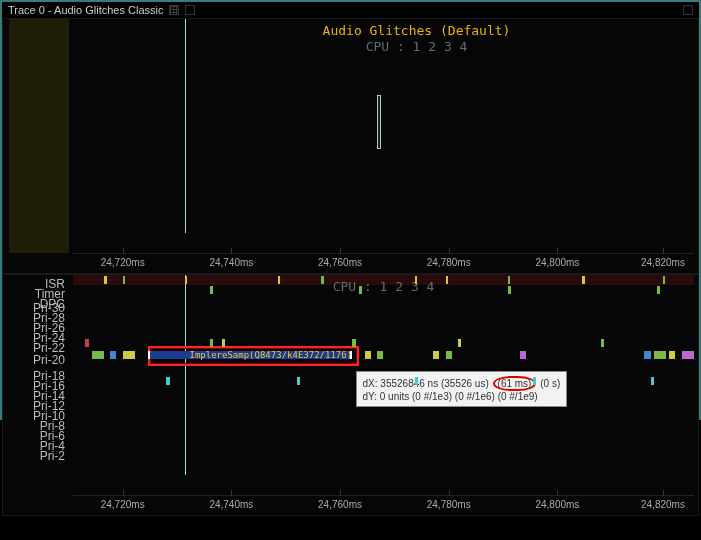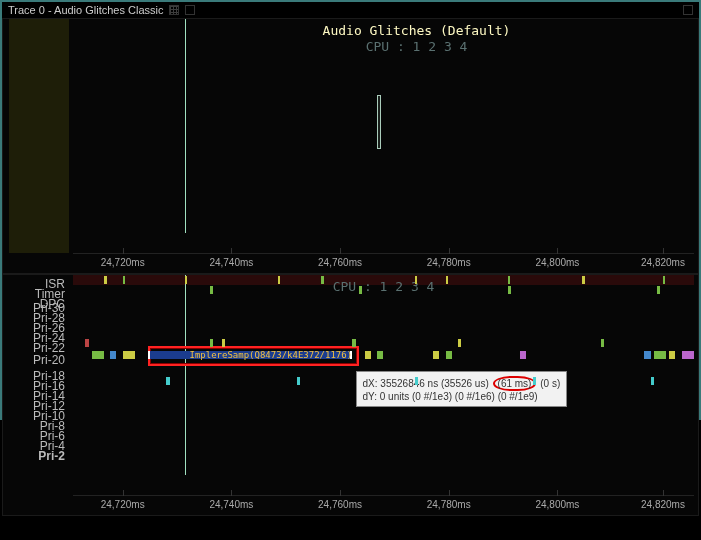--- a/index.html
+++ b/index.html
@@ -33,21 +33,21 @@
     background: #060606;
     border: 1px solid #1a1a1a;
   }
   .viewport { position:absolute; left:70px; right:4px; top:0; bottom:20px; }
   .lefttrack { position:absolute; left:6px; width:60px; top:0; bottom:20px; background:#3b3b0b; opacity:.45; }
   .overlay {
     position:absolute; left:70px; right:4px; top:4px;
     text-align:center; color:#6a8a8a; font-size:20px; font-family: monospace;
     pointer-events:none; line-height:1.2;
   }
-  .overlay .sub { font-size:13px; color:#fef9c3; }
+  .overlay .sub { font-size:13px; color:#eab308; }
   .overlay .sub2 { font-size:13px; color:#5a7070; }
   .timecursor {
     position:absolute; top:0; bottom:20px; width:1px; background:#9fe0c0;
   }
   .glitch {
     position:absolute; width:4px; border:1px solid #aaccbb; background:rgba(200,255,220,.1);
     height:54px;
   }
   .axis {
     position:absolute; left:70px; right:4px; bottom:0; height:20px;
@@ -126,21 +126,21 @@
         <div style="top: 64px;">Pri-22</div>
         <div style="top: 76px;">Pri-20</div>
         <div style="top: 92px;">Pri-18</div>
         <div style="top: 102px;">Pri-16</div>
         <div style="top: 112px;">Pri-14</div>
         <div style="top: 122px;">Pri-12</div>
         <div style="top: 132px;">Pri-10</div>
         <div style="top: 142px;">Pri-8</div>
         <div style="top: 152px;">Pri-6</div>
         <div style="top: 162px;">Pri-4</div>
-        <div style="top: 172px; font-weight: bold;">Pri-2</div>
+        <div style="top: 172px;">Pri-2</div>
       </div>
   <div class="rows" id="rows">
     <div class="isrband" style="top:0;"></div>
     <div class="overlay" style="left:0;right:0;">
       <div class="sub2">CPU : 1 2 3 4</div>
     </div>
     <div class="timecursor" id="cursor-bot" style="left: 18%;"></div>
     <div class="selrect" id="selrect" style="left: 12%; width: 34%; top: 71px; height: 20px;"></div>
     <div class="selbar" id="selbar" style="left: 12%; width: 33%; top: 76px;">
       <span class="sellabel">ImplereSamp(Q8473/k4E372/1176)</span>

